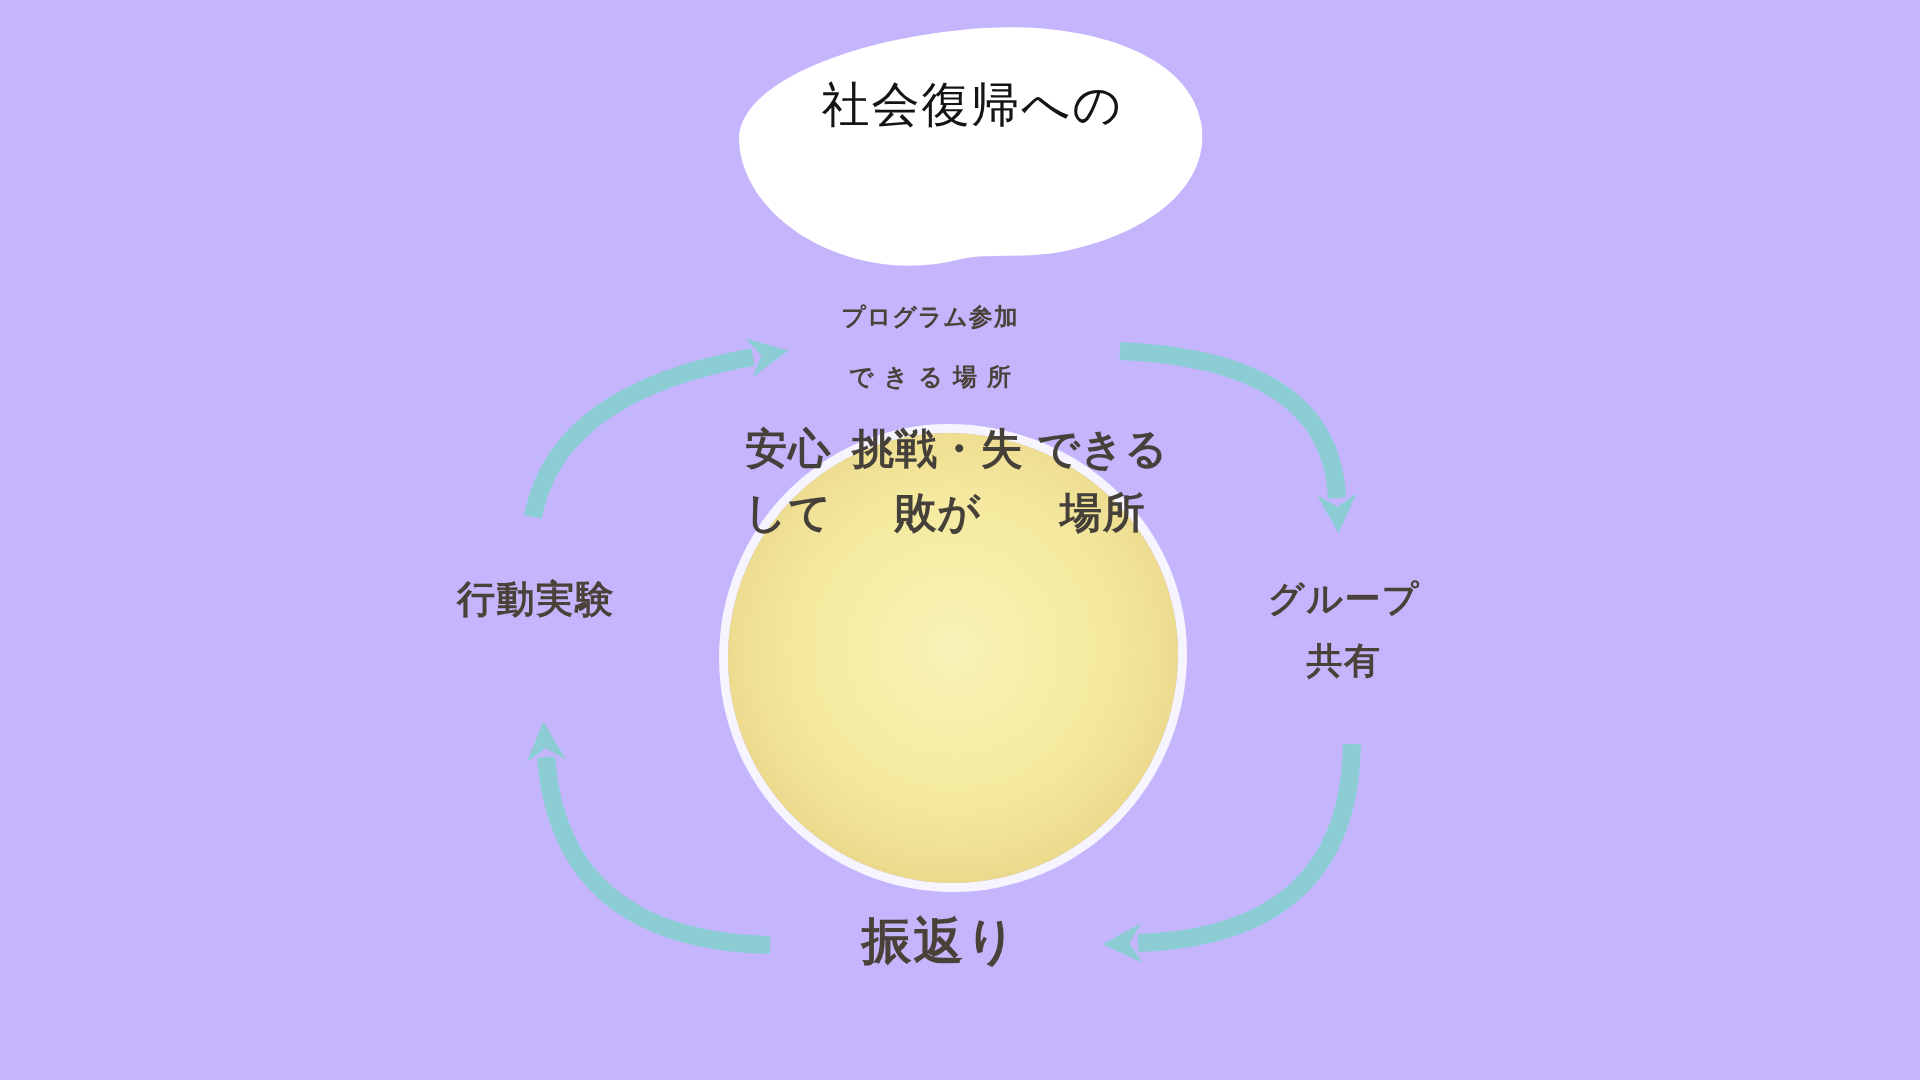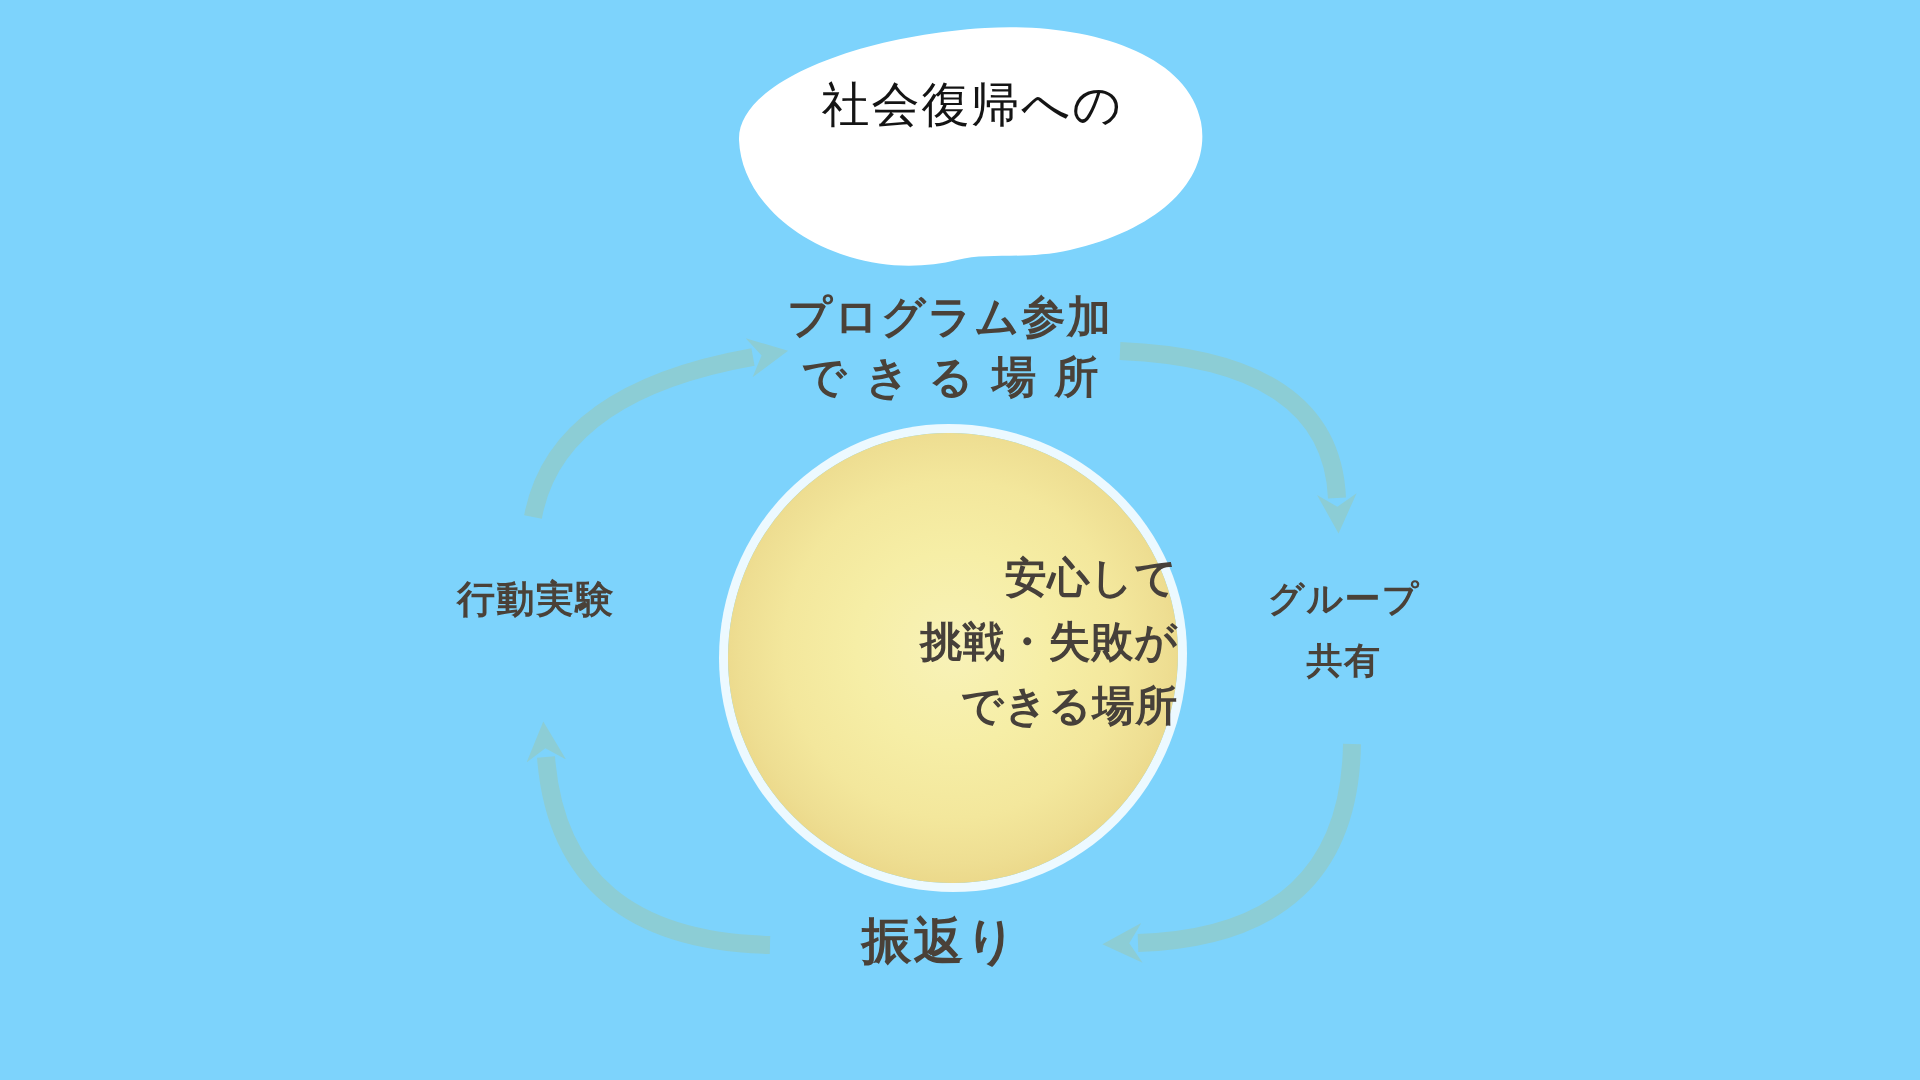--- a/index.html
+++ b/index.html
@@ -71,43 +71,43 @@
         #e9d484 78%,
         #e6cd7a 86%,
         #eedc94 94%,
         #f4ecac 100%);
     box-shadow: 0 0 0 9px rgba(255,255,255,0.85);
   }
   .center-text {
     position: absolute;
     inset: 0;
     display: flex;
-    flex-direction: column;
+    flex-direction: row;
     justify-content: center;
     transform: translateY(-16px);
-    text-align: right;
+    text-align: center;
     font-size: 42px;
     line-height: 64px;
     font-weight: 700;
     color: #46403a;
     letter-spacing: 0.02em;
   }
   
   .step-label {
     position: absolute;
     text-align: center;
     font-weight: 700;
     color: #4a4138;
     letter-spacing: 0.04em;
   }
   .step-top {
-    left: 710px;
+    left: 690px;
     top: 287px;
     width: 480px;
-    font-size: 44px;
+    font-size: 24px;
     line-height: 60px;
   }
   .step-top .tracked {
     letter-spacing: 0.42em;
     margin-right: -0.42em;
   }
   .step-right {
     left: 1224px;
     top: 568px;
     width: 240px;
@@ -125,21 +125,21 @@
     left: 416px;
     top: 568px;
     width: 240px;
     font-size: 38px;
     line-height: 62px;
   }
 </style>
 </head>
 <body>
 
-<div class="canvas" style="background: #7dd3fc;">
+<div class="canvas" style="background: #c4b5fd;">
 
   <svg class="arrows-svg" viewBox="0 0 1920 1080" xmlns="http://www.w3.org/2000/svg" aria-hidden="true">
     <defs>
       <marker id="head" viewBox="0 0 10 10" refX="1" refY="5" markerWidth="2.2" markerHeight="2.6" orient="auto" markerUnits="strokeWidth">
         <path d="M 0 0 L 10 5 L 0 10 L 3.2 5 Z" fill="#8ccdd5"></path>
       </marker>
     </defs>
     <path d="M 533 517 Q 556 392 753 357" fill="none" stroke-width="18" stroke-linecap="butt" marker-end="url(#head)" stroke="#8ccdd5"></path>
     <path d="M 1120 351 Q 1331 360 1337 498" fill="none" stroke-width="18" stroke-linecap="butt" marker-end="url(#head)" stroke="#8ccdd5"></path>
     <path d="M 1352 744 Q 1349 936 1138 943" fill="none" stroke-width="18" stroke-linecap="butt" marker-end="url(#head)" stroke="#8ccdd5"></path>

